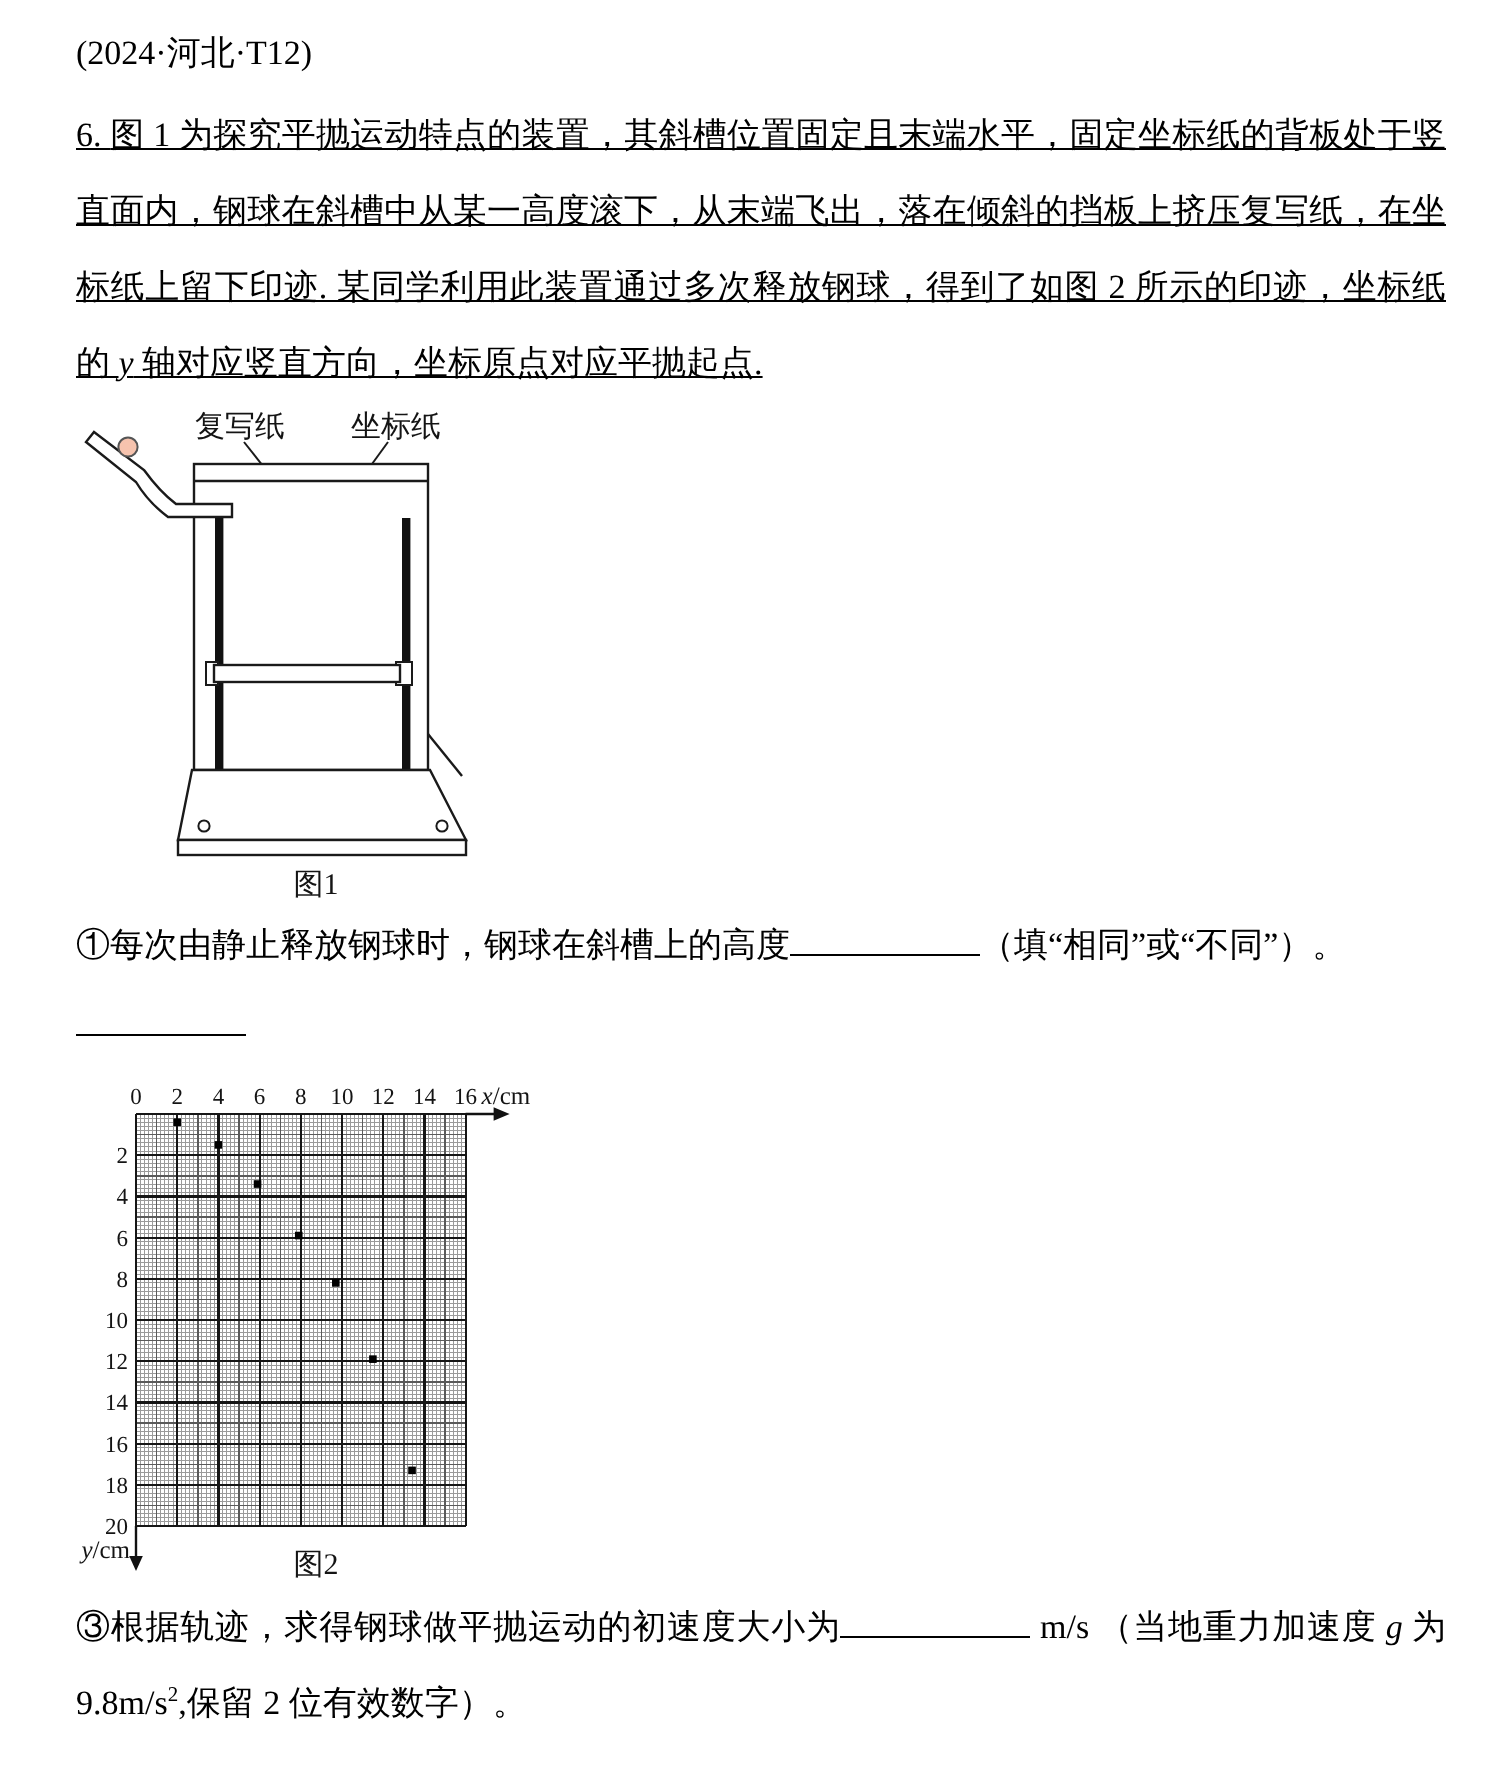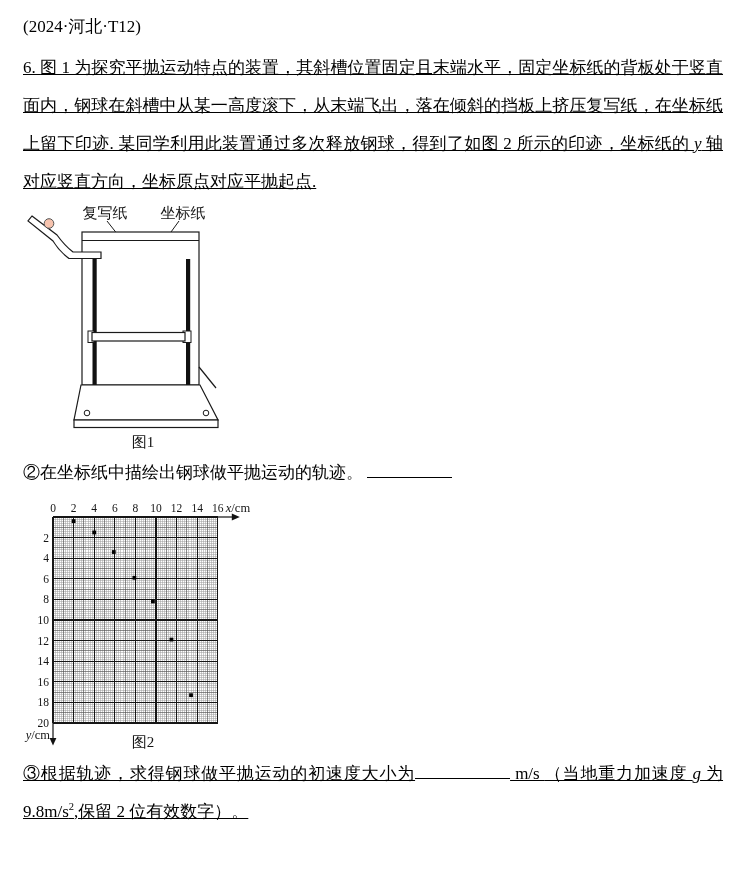--- a/index.html
+++ b/index.html
@@ -1,25 +1,25 @@
 <!DOCTYPE html>
 <html><head>
 <meta charset="utf-8">
 <style>
   html,body{margin:0;padding:0;}
   body{
     width:745px;height:889px;background:#ffffff;overflow:hidden;
     font-family:"Liberation Serif","DejaVu Serif",serif;
     color:#000;font-size:17px;
   }
-  .page{padding:14px 22px 0 23px;}
+  .page{padding:14px 22px 0 38px;}
   .source{line-height:26px;margin:0;}
   .stem{margin:9px 0 0 0;line-height:38px;text-align:justify;text-decoration:underline;}
   .q-line{margin:0;line-height:40px;white-space:nowrap;}
-  .q-para{margin:4px 0 0 0;line-height:38px;text-align:justify;text-decoration:underline;}
+  .q-para{margin:4px 0 0 0;line-height:38px;text-align:justify;}
   .blank{display:inline-block;border-bottom:1px solid #000;height:1em;vertical-align:baseline;}
   .w95{width:95px;} .w85{width:85px;}
   i{font-style:italic;}
   sup{font-size:10.5px;vertical-align:super;line-height:0;}
   .figwrap{margin:0;padding:0;}
   svg{display:block;}
   svg text{fill:#141414;stroke:none;font-family:"Liberation Serif","DejaVu Serif",serif;}
   .flabel{font-size:15px;}
   .fcaption{font-size:15px;}
   .tick{font-size:11.5px;}
@@ -60,22 +60,23 @@
         <circle cx="183" cy="212" r="2.8" fill="#ffffff" stroke-width="1"></circle>
 
         <path d="M 9,15 L 34,34 Q 42,45 50,51 L 78,51 L 78,57.5 L 46,57.5 Q 36,50 30,40 L 5,20 Z" fill="#ffffff"></path>
         <circle cx="26" cy="22.5" r="4.8" fill="#f6c3ae" stroke="#555" stroke-width="1"></circle>
 
         <text class="fcaption" x="120" y="246" text-anchor="middle">图1</text>
       </g>
     </svg>
   </div>
 
-
-  <p class="q-line"><span>②在坐标纸中描绘出钢球做平抛运动的轨迹。</span> <span class="blank w85"></span></p>
+  <p class="q-line"><span>①每次由静止释放钢球时，钢球在斜槽上的高度</span><span class="blank w95"></span><span>（填“相同”或“不同”）。</span></p>
+
+  <p class="q-line"> <span class="blank w85"></span></p>
 
   <div class="figwrap" id="fig2wrap">
     <svg id="fig2-svg" viewBox="0 0 250 252" width="250" height="252">
       <g id="g-grid" shape-rendering="crispEdges">
           <line x1="32.06" y1="18" x2="32.06" y2="224" stroke="#9a9a9a" stroke-width="0.5"></line>
           <line x1="34.12" y1="18" x2="34.12" y2="224" stroke="#9a9a9a" stroke-width="0.5"></line>
           <line x1="36.18" y1="18" x2="36.18" y2="224" stroke="#9a9a9a" stroke-width="0.5"></line>
           <line x1="38.24" y1="18" x2="38.24" y2="224" stroke="#9a9a9a" stroke-width="0.5"></line>
           <line x1="42.36" y1="18" x2="42.36" y2="224" stroke="#9a9a9a" stroke-width="0.5"></line>
           <line x1="44.42" y1="18" x2="44.42" y2="224" stroke="#9a9a9a" stroke-width="0.5"></line>

